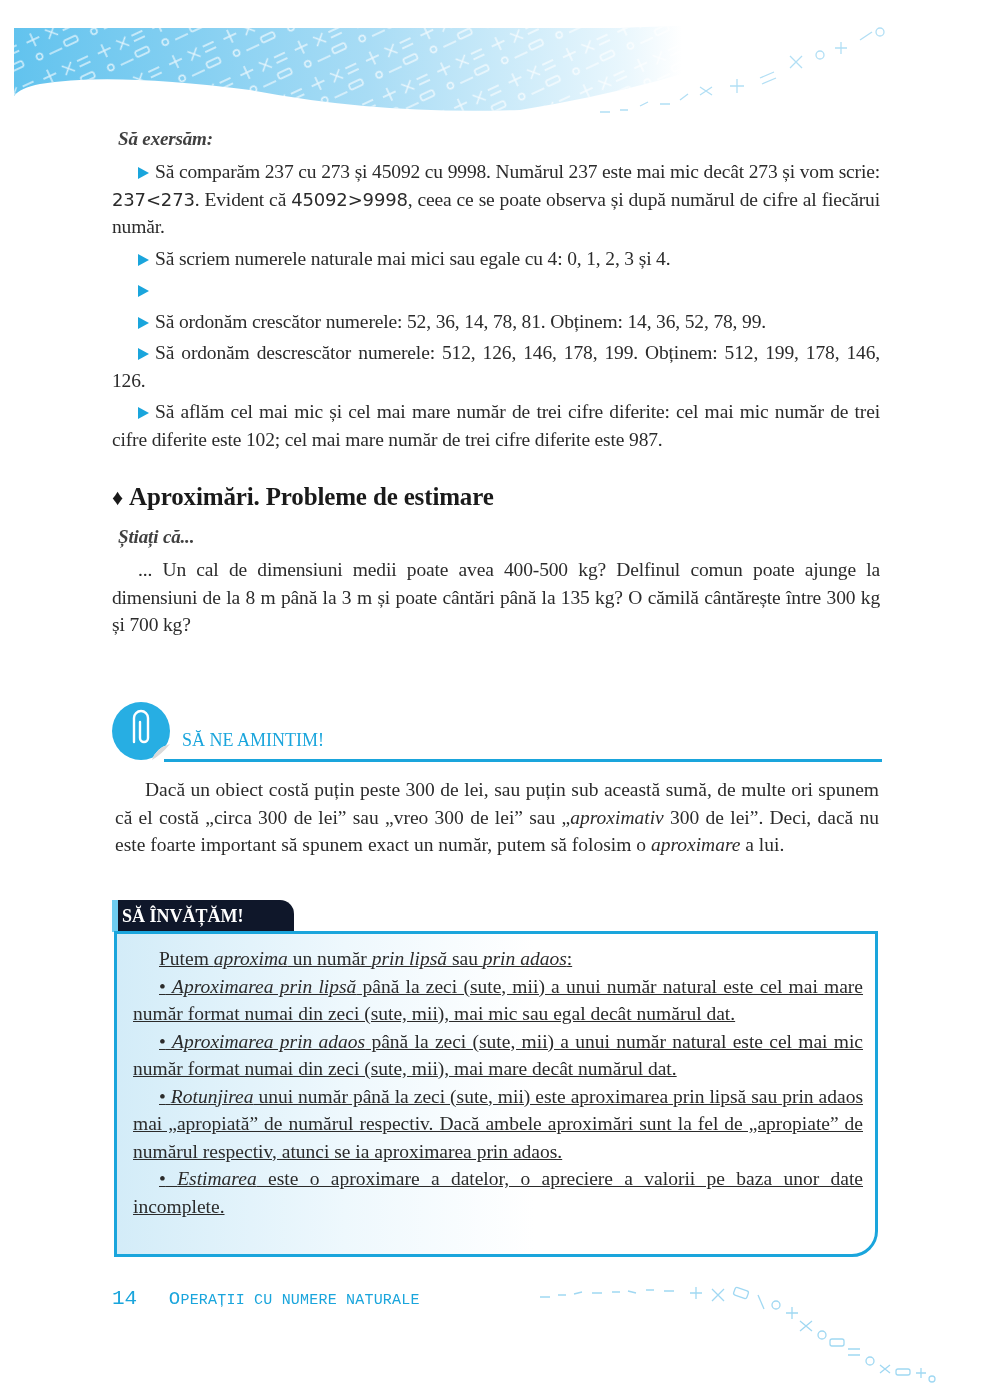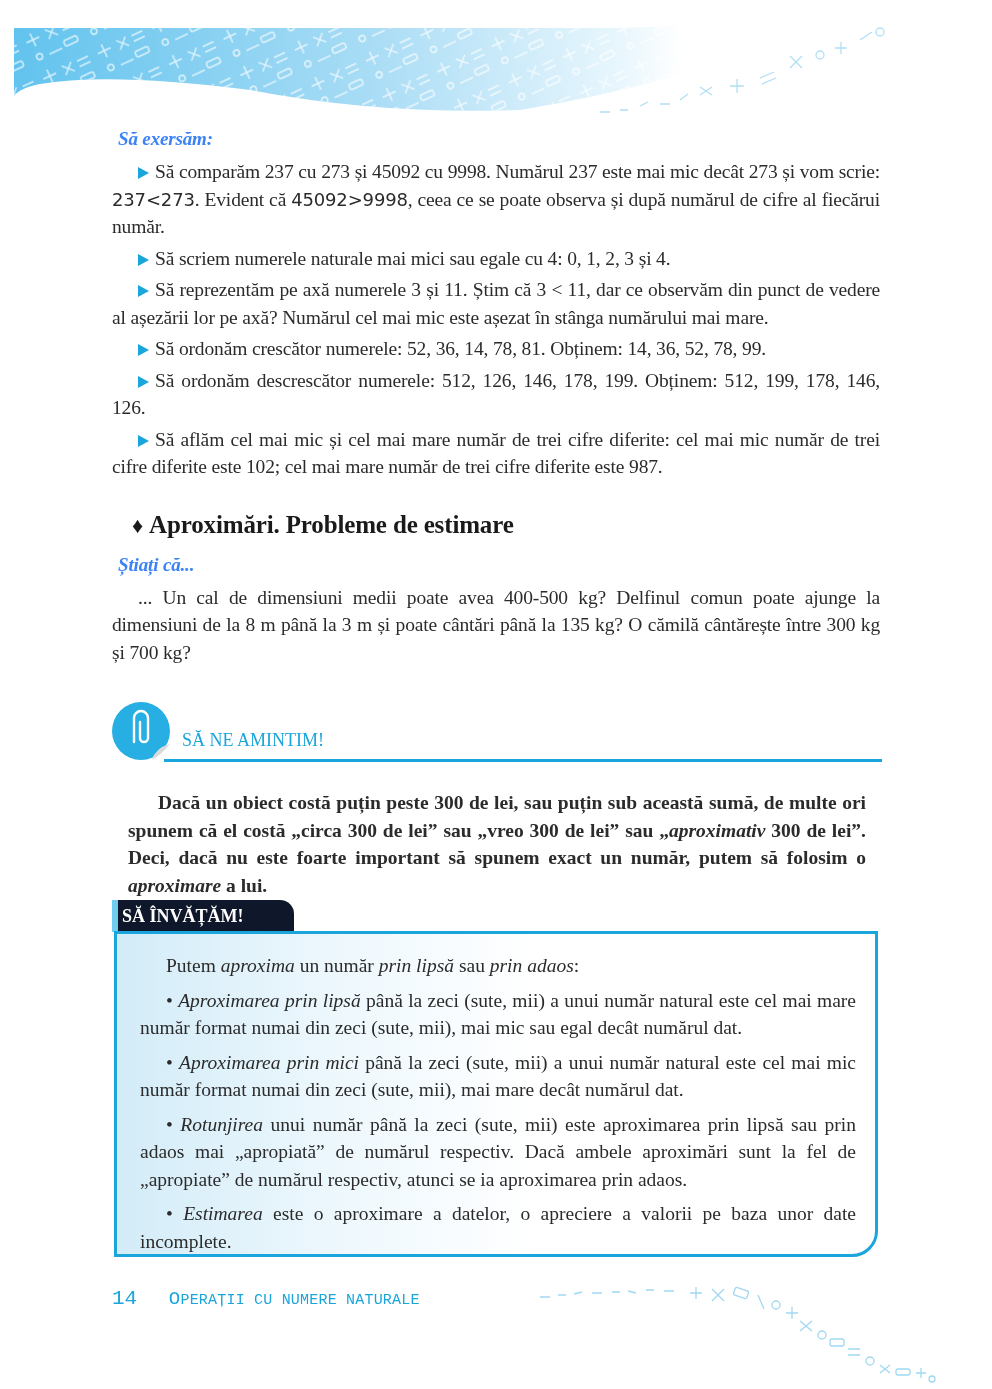--- a/index.html
+++ b/index.html
@@ -14,36 +14,36 @@
     }
     .banner svg { display: block; }
 
     
     .content {
       position: absolute; left: 112px; top: 126px; width: 768px;
       font-size: 19.5px; line-height: 27.5px;
       letter-spacing: -0.15px;
     }
     .sub-heading {
-      color: #3b82f6; font-style: italic; font-weight: bold;
+      color: #404040; font-style: italic; font-weight: bold;
       font-size: 19px; margin: 0 0 6px 6px; line-height: 26px;
     }
     .para {
       text-indent: 26px; text-align: justify; margin: 0 0 4px 0;
     }
     .arrow {
       display: inline-block; width: 0; height: 0;
       border-top: 6px solid transparent; border-bottom: 6px solid transparent;
       border-left: 11px solid #1aa5dc;
       margin-right: 6px; vertical-align: -1px; text-indent: 0;
     }
     .math { font-family: "DejaVu Sans", sans-serif; font-size: 18px; }
     .section-title {
       font-weight: bold; font-size: 25px; color: #1a1a1a;
-      margin: 28px 0 10px 20px; line-height: 32px;
+      margin: 28px 0 10px 0; line-height: 32px;
     }
     .section-title .diamond { font-size: 22px; margin-right: 6px; }
     .section-block { margin-top: 10px; }
 
     
     .remember {
       position: absolute; left: 112px; top: 702px; width: 770px; height: 60px;
     }
     .remember .badge {
       position: absolute; left: 0; top: 0; width: 58px; height: 58px;
@@ -55,21 +55,21 @@
       color: #1aa5dc; font-weight: normal; font-size: 18px;
     }
     .remember .rule {
       position: absolute; left: 52px; right: 0; top: 57px; height: 3px;
       background: #1aa5dc;
     }
     .remember-text {
       position: absolute; left: 112px; top: 773px; width: 770px;
       font-size: 19.5px; line-height: 27.5px; text-align: justify;
     }
-    .remember-text p { margin: 16px; text-indent: 30px; font-weight: bold; }
+    .remember-text p { margin: 3px; text-indent: 30px; }
 
     
     .learn-tab {
       position: absolute; left: 112px; top: 900px; width: 182px; height: 32px;
       background: #0f172a; border-top-right-radius: 14px;
       color: #fff; font-weight: bold; font-size: 18px;
       padding-left: 10px; box-sizing: border-box; line-height: 32px;
     }
     .learn-tab::before {
       content: ""; position: absolute; left: 0; top: 0; width: 6px; height: 32px;
@@ -78,21 +78,21 @@
     .learn-box {
       position: absolute; left: 114px; top: 931px; width: 764px; height: 326px;
       border: 3px solid #1aa5dc; border-bottom-right-radius: 26px;
       background: linear-gradient(90deg, #d3ecf8 0%, #eef8fd 30%, #ffffff 55%);
       box-sizing: border-box;
     }
     .learn-text {
       position: absolute; left: 133px; top: 945px; width: 730px;
       font-size: 19.5px; line-height: 27.5px; text-align: justify;
     }
-    .learn-text p { margin: 7px; text-indent: 26px; }
+    .learn-text p { margin: 0; text-indent: 26px; text-decoration: underline; }
 
     
     .footer {
       position: absolute; left: 112px; top: 1287px;
       color: #1aa5dc; font-family: Liberation Mono, monospace;
     }
     .footer .page-num { font-size: 21px; margin-right: 22px; vertical-align: middle; }
     .footer .chapter { font-size: 15px; vertical-align: middle; letter-spacing: 0.2px; }
     .footer .chapter .big { font-size: 19px; }
     .footer-decor { position: absolute; left: 530px; top: 1275px; }
@@ -139,21 +139,21 @@
 <div class="content">
   <div class="sub-heading">Să exersăm:</div>
 
   <p class="para">
     <span class="arrow"></span><span>Să comparăm 237 cu 273 și 45092 cu 9998. Numărul 237 este mai mic decât 273 și vom scrie: </span><span class="math">237&lt;273</span><span>. Evident că </span><span class="math">45092&gt;9998</span><span>, ceea ce se poate observa și după numărul de cifre al fiecărui număr.</span>
   </p>
   <p class="para">
     <span class="arrow"></span><span>Să scriem numerele naturale mai mici sau egale cu 4: 0, 1, 2, 3 și 4.</span>
   </p>
   <p class="para">
-    <span class="arrow"></span><span>Să reprezentăm pe axă numerele 3 și 11. Știm că 3 &lt; 11, dar ce observăm din punct de vedere al așezării lor pe axă? Numărul cel mai mic este așezat în stânga numărului mai mare.</span>
+    <span class="arrow"></span>
   </p>
   <p class="para">
     <span class="arrow"></span><span>Să ordonăm crescător numerele: 52, 36, 14, 78, 81. Obținem: 14, 36, 52, 78, 99.</span>
   </p>
   <p class="para">
     <span class="arrow"></span><span>Să ordonăm descrescător numerele: 512, 126, 146, 178, 199. Obținem: 512, 199, 178, 146, 126.</span>
   </p>
   <p class="para">
     <span class="arrow"></span><span>Să aflăm cel mai mic și cel mai mare număr de trei cifre diferite: cel mai mic număr de trei cifre diferite este 102; cel mai mare număr de trei cifre diferite este 987.</span>
   </p>
@@ -181,21 +181,21 @@
 </div>
 <div class="remember-text">
   <p><span>Dacă un obiect costă puțin peste 300 de lei, sau puțin sub această sumă, de multe ori spunem că el costă „circa 300 de lei” sau „vreo 300 de lei” sau „</span><i>aproximativ</i><span> 300 de lei”. Deci, dacă nu este foarte important să spunem exact un număr, putem să folosim o </span><i>aproximare</i><span> a lui.</span></p>
 </div>
 
 <div class="learn-tab">SĂ ÎNVĂȚĂM!</div>
 <div class="learn-box"></div>
 <div class="learn-text">
   <p><span>Putem </span><i>aproxima</i><span> un număr </span><i>prin lipsă</i><span> sau </span><i>prin adaos</i><span>:</span></p>
   <p><span>•</span> <i>Aproximarea prin lipsă</i><span> până la zeci (sute, mii) a unui număr natural este cel mai mare număr format numai din zeci (sute, mii), mai mic sau egal decât numărul dat.</span></p>
-  <p><span>•</span> <i>Aproximarea prin mici</i><span> până la zeci (sute, mii) a unui număr natural este cel mai mic număr format numai din zeci (sute, mii), mai mare decât numărul dat.</span></p>
+  <p><span>•</span> <i>Aproximarea prin adaos</i><span> până la zeci (sute, mii) a unui număr natural este cel mai mic număr format numai din zeci (sute, mii), mai mare decât numărul dat.</span></p>
   <p><span>•</span> <i>Rotunjirea</i><span> unui număr până la zeci (sute, mii) este aproximarea prin lipsă sau prin adaos mai „apropiată” de numărul respectiv. Dacă ambele aproximări sunt la fel de „apropiate” de numărul respectiv, atunci se ia aproximarea prin adaos.</span></p>
   <p><span>•</span> <i>Estimarea</i><span> este o aproximare a datelor, o apreciere a valorii pe baza unor date incomplete.</span></p>
 </div>
 
 <div class="footer">
   <span class="page-num">14</span>
   <span class="chapter"><span class="big">O</span><span>PERAȚII CU NUMERE NATURALE</span></span>
 </div>
 <div class="footer-decor">
   <svg width="420" height="110" viewBox="0 0 420 110">

